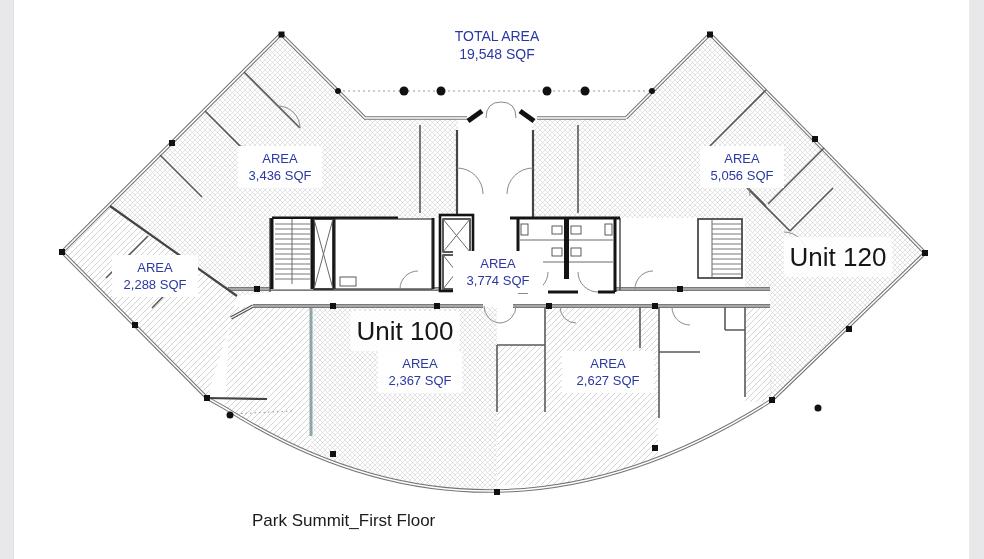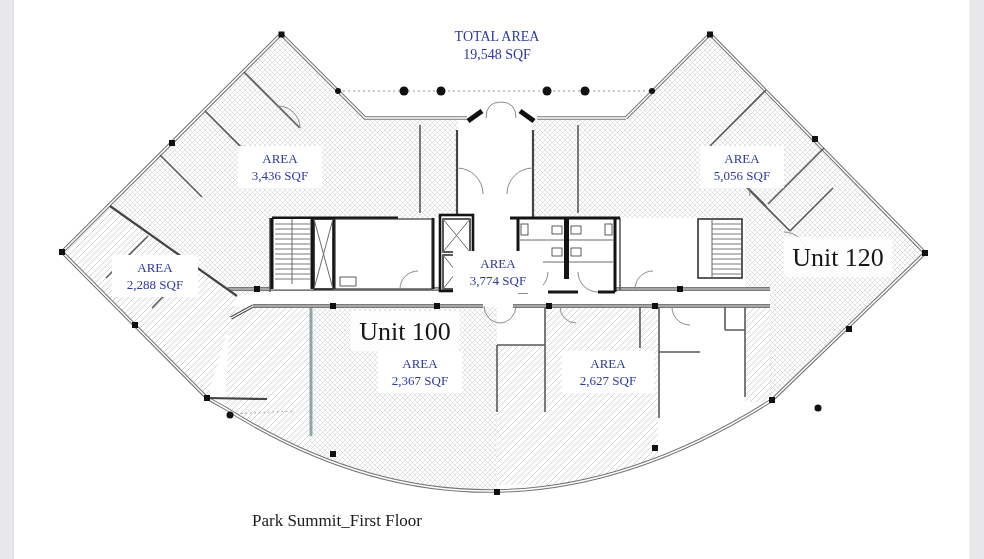--- a/index.html
+++ b/index.html
@@ -1,17 +1,17 @@
 <!DOCTYPE html>
 <html><head>
 <meta charset="utf-8">
 <style>
   html,body{margin:0;padding:0;background:#ffffff;}
   #stage{position:relative;width:984px;height:559px;background:#ffffff;overflow:hidden;
-         font-family:Liberation Serif, serif;}
+         font-family:Liberation Sans, sans-serif;}
   .margin-strip{position:absolute;top:0;bottom:0;background:#e8e7e9;}
   #strip-left{left:0;width:13px;border-right:1px solid #e3dfe6;}
   #strip-right{right:0;width:14px;border-left:1px solid #ececee;}
   svg{position:absolute;left:0;top:0;}
 
   .wall-outer{stroke:#757575;stroke-width:3.6;fill:none;stroke-linejoin:miter;}
   .wall-outer-in{stroke:#ffffff;stroke-width:1.5;fill:none;stroke-linejoin:miter;}
   .wall{stroke:#5a5a5a;stroke-width:1.6;fill:none;}
   .wall2{stroke:#444444;stroke-width:2.2;fill:none;}
   .wall-thick{stroke:#141414;stroke-width:3;fill:none;}

